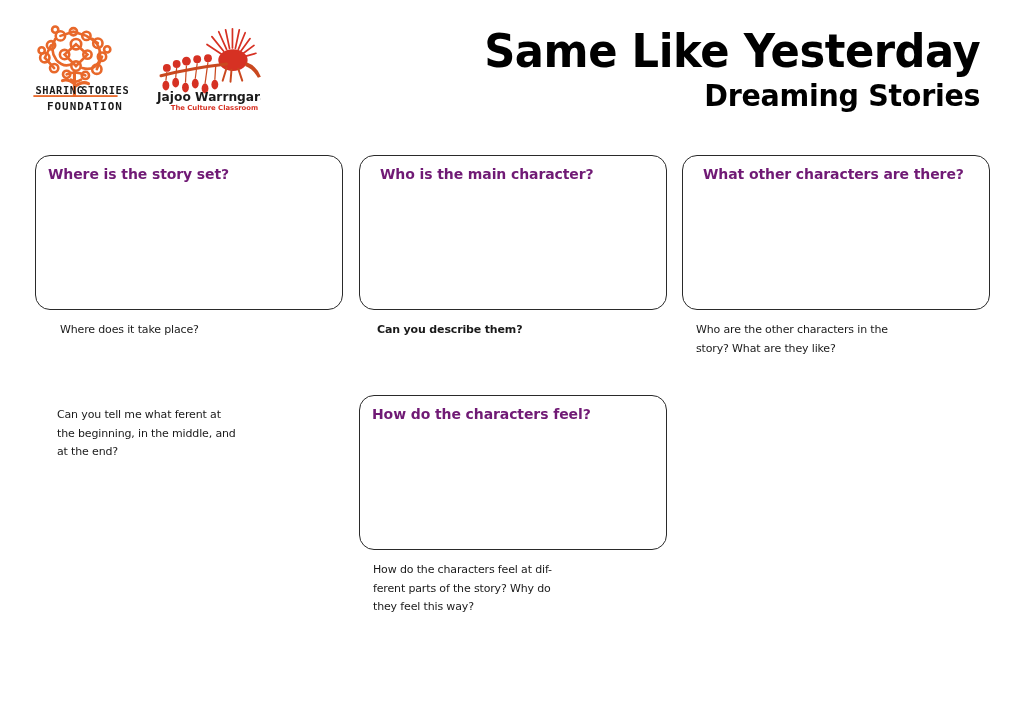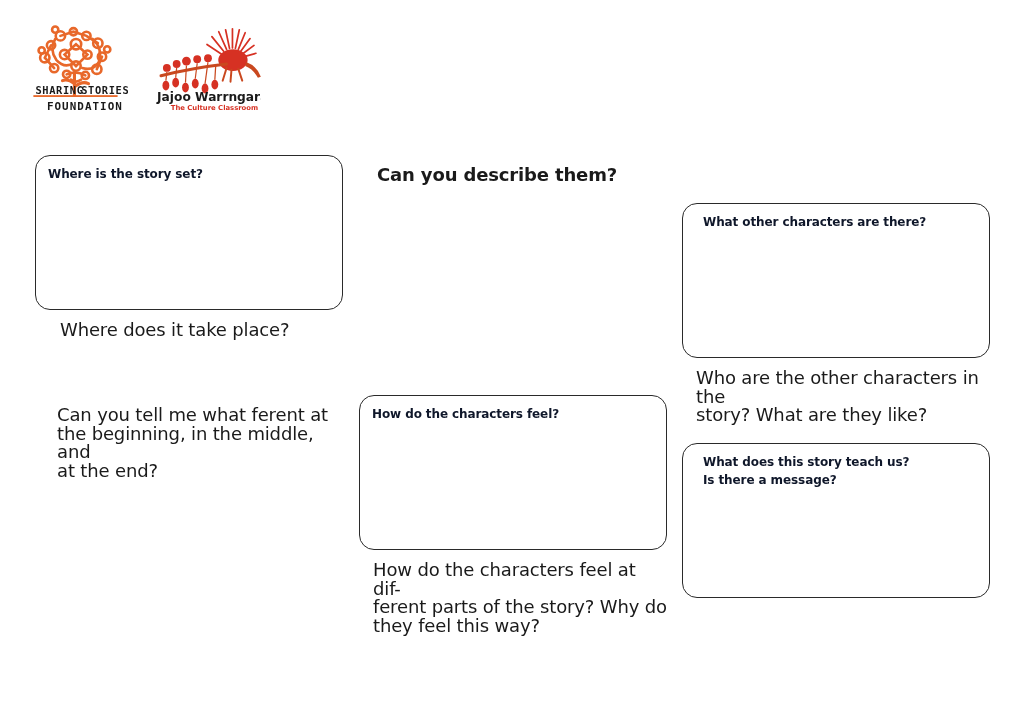--- a/index.html
+++ b/index.html
@@ -82,46 +82,46 @@
   }
   .row-1 { top: 0; }
   .row-2 { top: 240px; }
 
   .cell {
     position: absolute;
     top: 0;
   }
   .cell-a { left: 35px;  width: 308px; }
   .cell-b { left: 359px; width: 308px; }
-  .cell-c { left: 682px; width: 308px; margin-top: 48px; }
+  .cell-c { left: 682px; width: 308px; }
 
   .prompt-box {
     box-sizing: border-box;
     height: 155px;
     border: 1.6px solid #2a2a2a;
     border-radius: 15px;
     background: #ffffff;
     padding: 9px 12px 0 12px;
   }
   .prompt-box.offset-in { padding-left: 20px; }
 
   .prompt-title {
     font-family: "DejaVu Sans", sans-serif;
     font-weight: 700;
-    font-size: 12px;
+    font-size: 14px;
     line-height: 18px;
-    color: #0f172a;
+    color: #701a75;
     white-space: pre-line;
     letter-spacing: -0.1px;
   }
 
   .caption {
     font-family: "DejaVu Sans", sans-serif;
     font-weight: 400;
-    font-size: 18px;
+    font-size: 11px;
     line-height: 18.5px;
     color: #1a1a1a;
     white-space: pre-line;
     margin-top: 11px;
     letter-spacing: -0.15px;
   }
   .caption.indent-1 { padding-left: 25px; }
   .caption.indent-2 { padding-left: 18px; font-weight: bold; }
   .caption.indent-3 { padding-left: 14px; }
   .caption.indent-4 { padding-left: 22px; }
@@ -216,34 +216,41 @@
             <path d="M90 90 L86 122"></path>
           <path d="M112 88 L106 132"></path>
             <path d="M128 92 L126 124"></path>
         </g>
         <text x="8" y="168" font-family="'DejaVu Sans', sans-serif" font-size="25" font-weight="700" fill="#1a1a1a">Jajoo Warrngara</text>
         <text x="36" y="186" font-family="'DejaVu Sans', sans-serif" font-size="14" font-weight="700" fill="#D63123">The Culture Classroom</text>
       </svg>
     </div>
   </div>
 
+  <div class="title-block">
+    <div class="title-main">Same Like Yesterday</div>
+    <div class="title-sub">Dreaming Stories</div>
+  </div>
 </div>
 
 <div class="grid">
 
   <div class="row row-1">
 
     <div class="cell cell-a">
       <div class="prompt-box">
         <div class="prompt-title">Where is the story set?</div>
       </div>
       <div class="caption indent-1">Where does it take place?</div>
     </div>
 
     <div class="cell cell-b">
+      <div class="prompt-box offset-in">
+        <div class="prompt-title">Who is the main character?</div>
+      </div>
       <div class="caption indent-2">Can you describe them?</div>
     </div>
 
     <div class="cell cell-c">
       <div class="prompt-box offset-in">
         <div class="prompt-title">What other characters are there?</div>
       </div>
       <div class="caption indent-3">Who are the other characters in the
 story? What are they like?</div>
     </div>
@@ -260,19 +267,15 @@
     <div class="cell cell-b">
       <div class="prompt-box">
         <div class="prompt-title">How do the characters feel?</div>
       </div>
       <div class="caption indent-5">How do the characters feel at dif-
 ferent parts of the story? Why do
 they feel this way?</div>
     </div>
 
     <div class="cell cell-c">
-      <div class="prompt-box offset-in">
-        <div class="prompt-title">What does this story teach us?
-Is there a message?</div>
-      </div>
     </div>
   </div>
 </div>
 
 </body></html>

